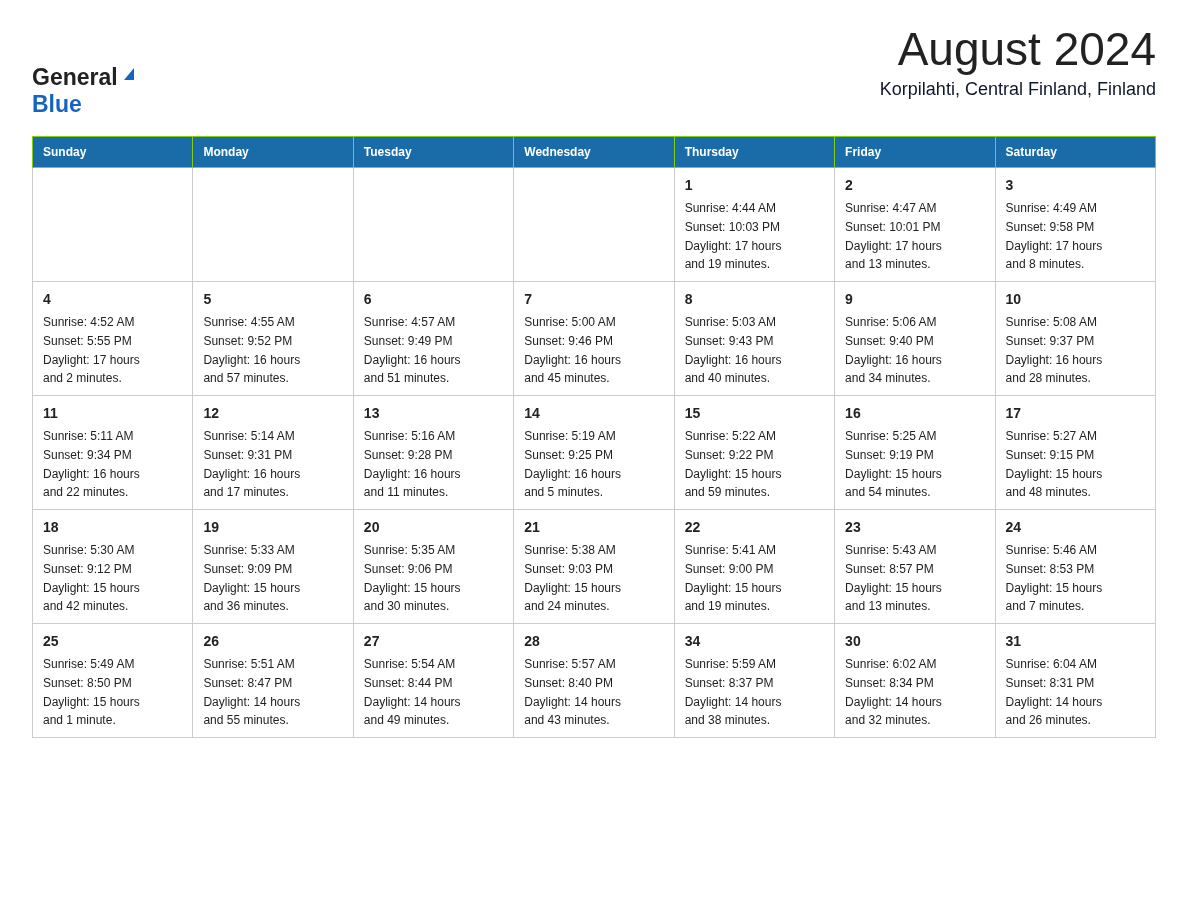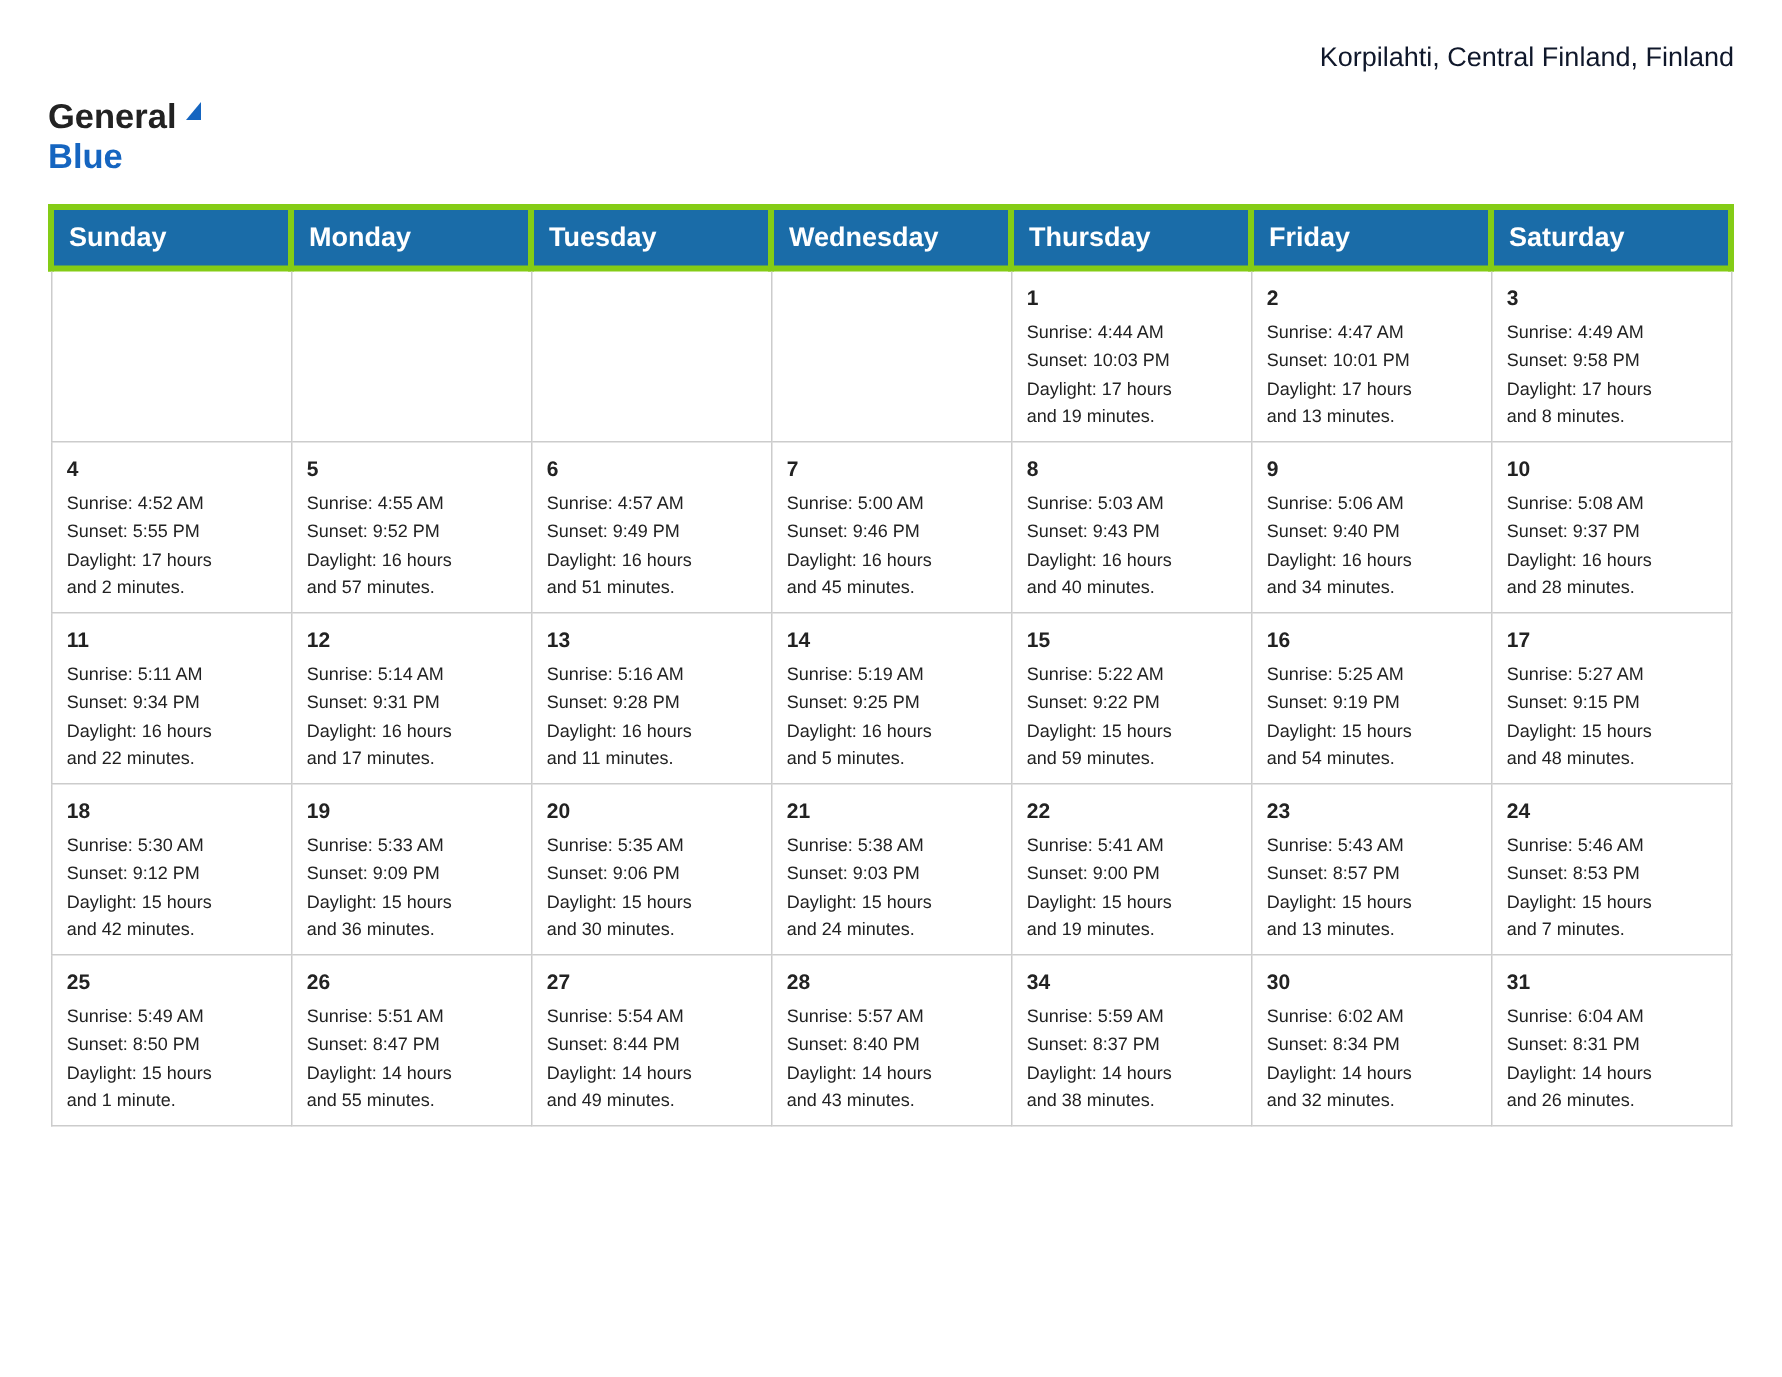--- a/index.html
+++ b/index.html
@@ -35,25 +35,25 @@
       margin-top: 4px;
     }
     table {
       width: 100%;
       border-collapse: collapse;
       table-layout: fixed;
     }
     thead tr th {
       background: #1a6ca8;
       color: #fff;
-      font-size: 18px;
+      font-size: 12px;
       font-weight: 600;
       padding: 8px 10px;
       text-align: left;
-      border: 4px solid #84cc16;
+      border: 1px solid #84cc16;
     }
     tbody tr td {
       border: 1px solid #ccc;
       vertical-align: top;
       padding: 7px 10px;
       min-height: 80px;
       font-size: 12.5px;
       color: #222;
       line-height: 1.5;
     }
@@ -105,20 +105,21 @@
       <span class="logo-text-general">General</span>
       <svg class="logo-svg" width="18" height="18" viewBox="0 0 18 18">
         <polygon points="4,16 14,16 14,4" fill="#1565c0"></polygon>
       </svg>
     </div>
     <div>
       <span class="logo-text-blue">Blue</span>
     </div>
   </div>
   <div class="title-block">
+    <div class="month-year">August 2024</div>
     <div class="location">Korpilahti, Central Finland, Finland</div>
   </div>
 </div>
 
 <table>
   <thead>
     <tr>
     <th>Sunday</th>
         <th>Monday</th>
         <th>Tuesday</th>

